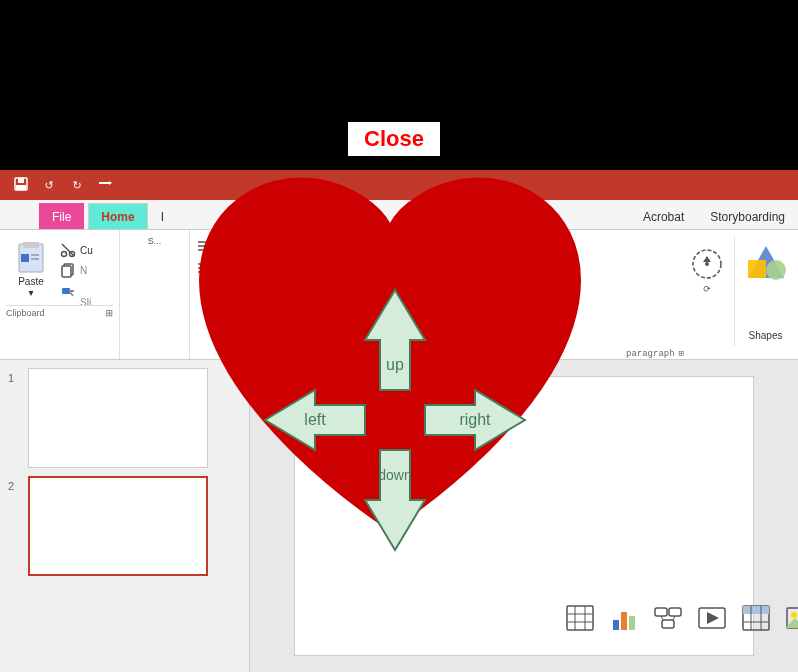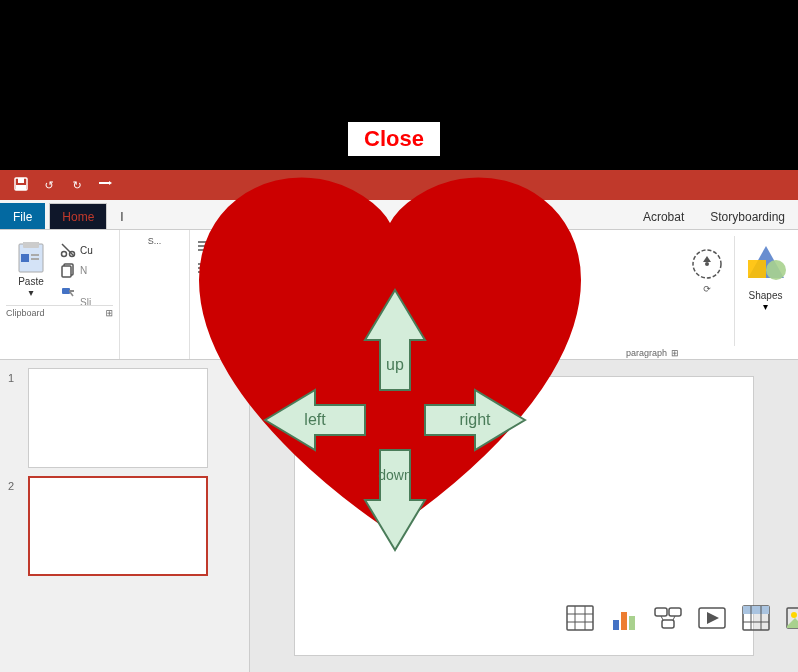--- a/index.html
+++ b/index.html
@@ -69,30 +69,31 @@
       border: 1px solid transparent;
       border-bottom: none;
       background: transparent;
       color: #333;
       height: 26px;
       display: flex;
       align-items: center;
     }
 
     .tab.active {
-      background: #0f172a;
+      background: #5eead4;
       border-color: #ccc;
       color: #c0392b;
-      font-weight: normal;
+      font-weight: bold;
     }
 
     .tab.file {
-      background: #0369a1;
+      background: #ec4899;
       color: white;
       margin-right: 4px;
+      margin-left: 39px;
     }
 
     
     .ribbon-content {
       position: absolute;
       top: 230px; left: 0;
       width: 798px;
       height: 130px;
       background: #fff;
       display: flex;
@@ -402,36 +403,36 @@
 
       <div style="width:46px;height:68px;display:flex;flex-direction:column;align-items:center;justify-content:center;cursor:pointer;gap:2px;">
         <svg width="36" height="36" viewBox="0 0 36 36">
           <circle cx="18" cy="18" r="14" fill="none" stroke="#555" stroke-width="1.5" stroke-dasharray="4 2"></circle>
           <path d="M18 10 L22 16 L14 16 Z" fill="#555"></path>
           <circle cx="18" cy="18" r="2" fill="#555"></circle>
         </svg>
         <span style="font-size:9px; color:#555;">⟳</span>
       </div>
 
-      <div style="width:56px;height:110px;display:flex;flex-direction:column;align-items:center;padding-top:6px;cursor:pointer;border-left:1px solid #e0e0e0;padding-left:6px;">
+      <div style="width:56px;height:110px;display:flex;flex-direction:column;align-items:center;padding-top:6px;cursor:pointer;border-left:1px solid #e0e0e0;padding-left:6px;gap:40px;">
         <div style="width:44px;height:44px;position:relative;">
           <svg width="44" height="44" viewBox="0 0 44 44">
             <polygon points="22,4 40,36 4,36" fill="#4472c4" opacity="0.8"></polygon>
             <rect x="4" y="18" width="18" height="18" fill="#ffc000" opacity="0.9"></rect>
             <circle cx="32" cy="28" r="10" fill="#a9d18e" opacity="0.9"></circle>
           </svg>
         </div>
         <span style="font-size:10px; color:#333; margin-top:4px;">Shapes</span>
         <span style="font-size:10px;">▾</span>
       </div>
     </div>
   </div>
 </div>
 
-<div style="position:absolute;top:348px;left:626px;font-size:9px;color:#666;display:flex;align-items:center;gap:4px;">
+<div style="position:absolute;top:348px;left:626px;font-size:9px;color:#666;display:flex;align-items:center;gap:4px;font-family:Liberation Mono, monospace;">
   <span>paragraph</span>
   <span style="cursor:pointer;">⊞</span>
 </div>
 
 <div class="slide-panel">
   <div class="slide-thumb">
     <span class="slide-num">1</span>
     <div class="slide-img"></div>
   </div>
   <div class="slide-thumb">

